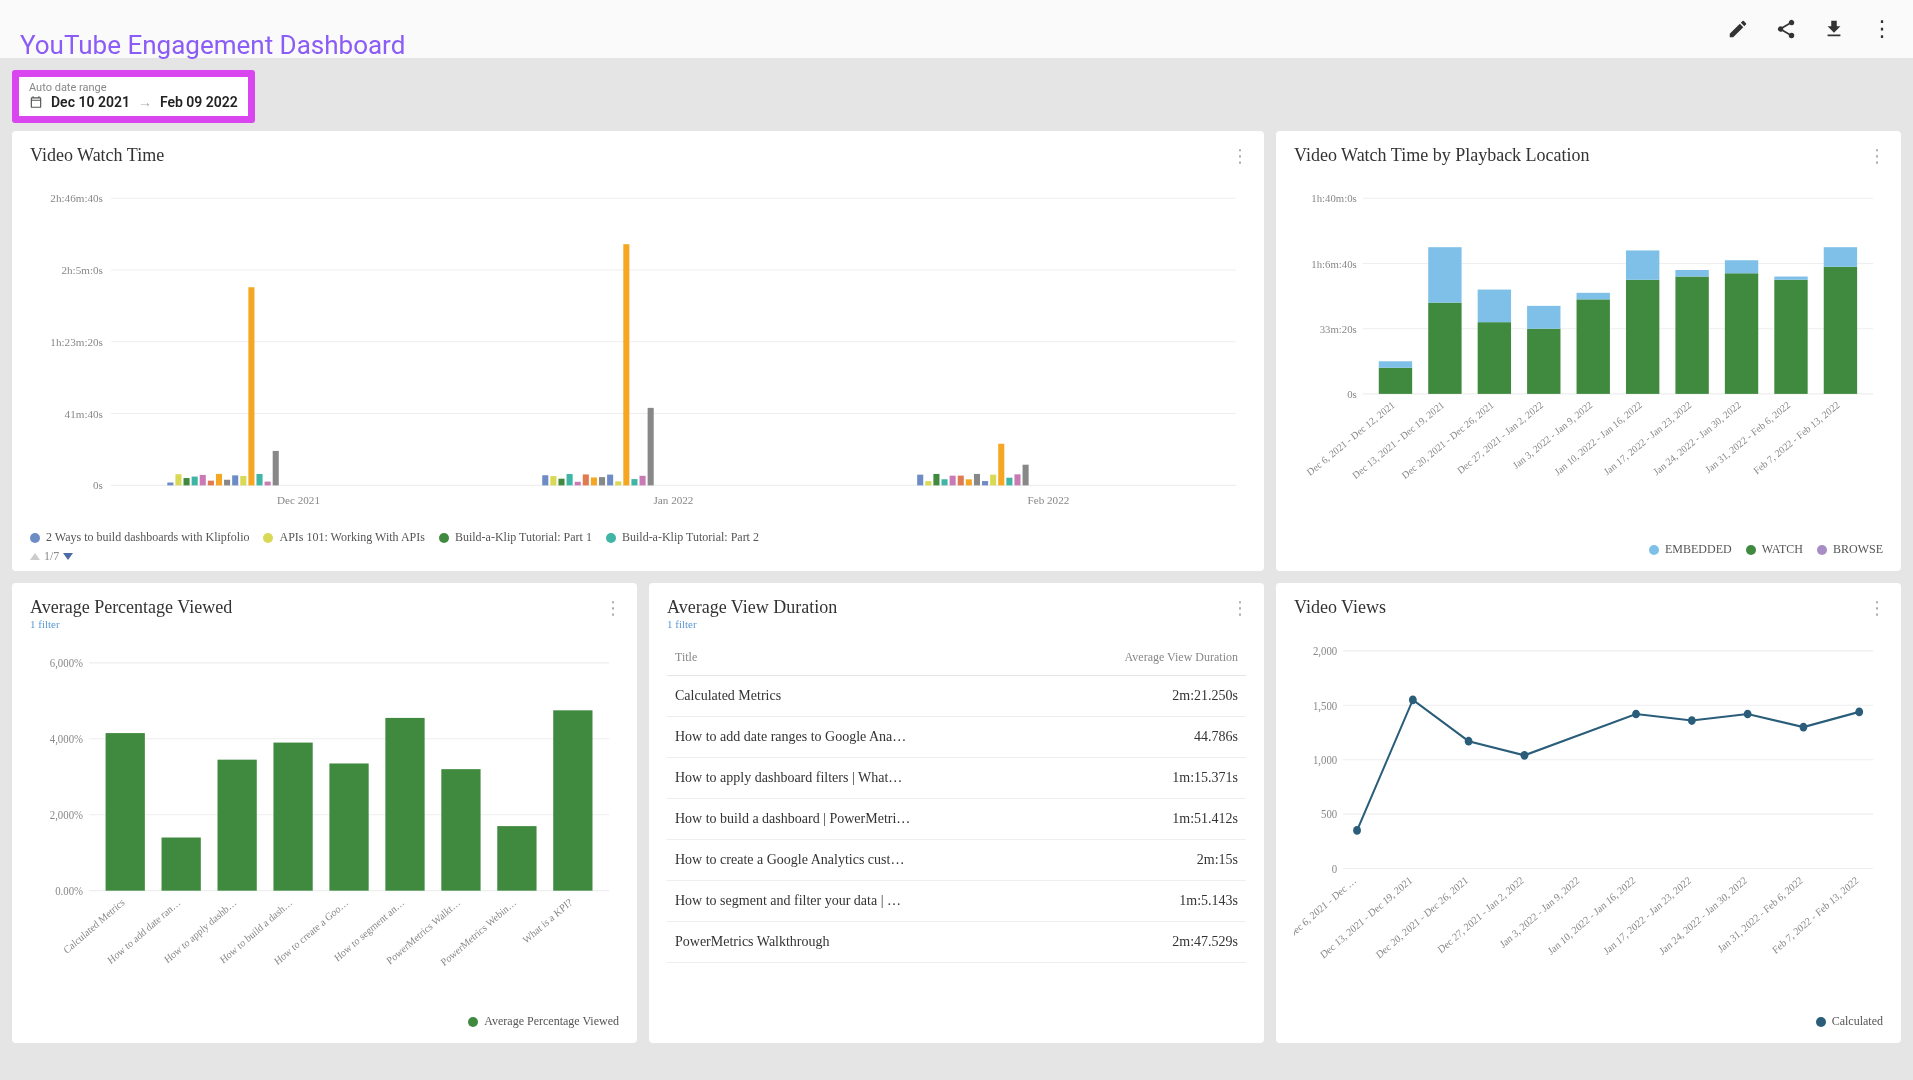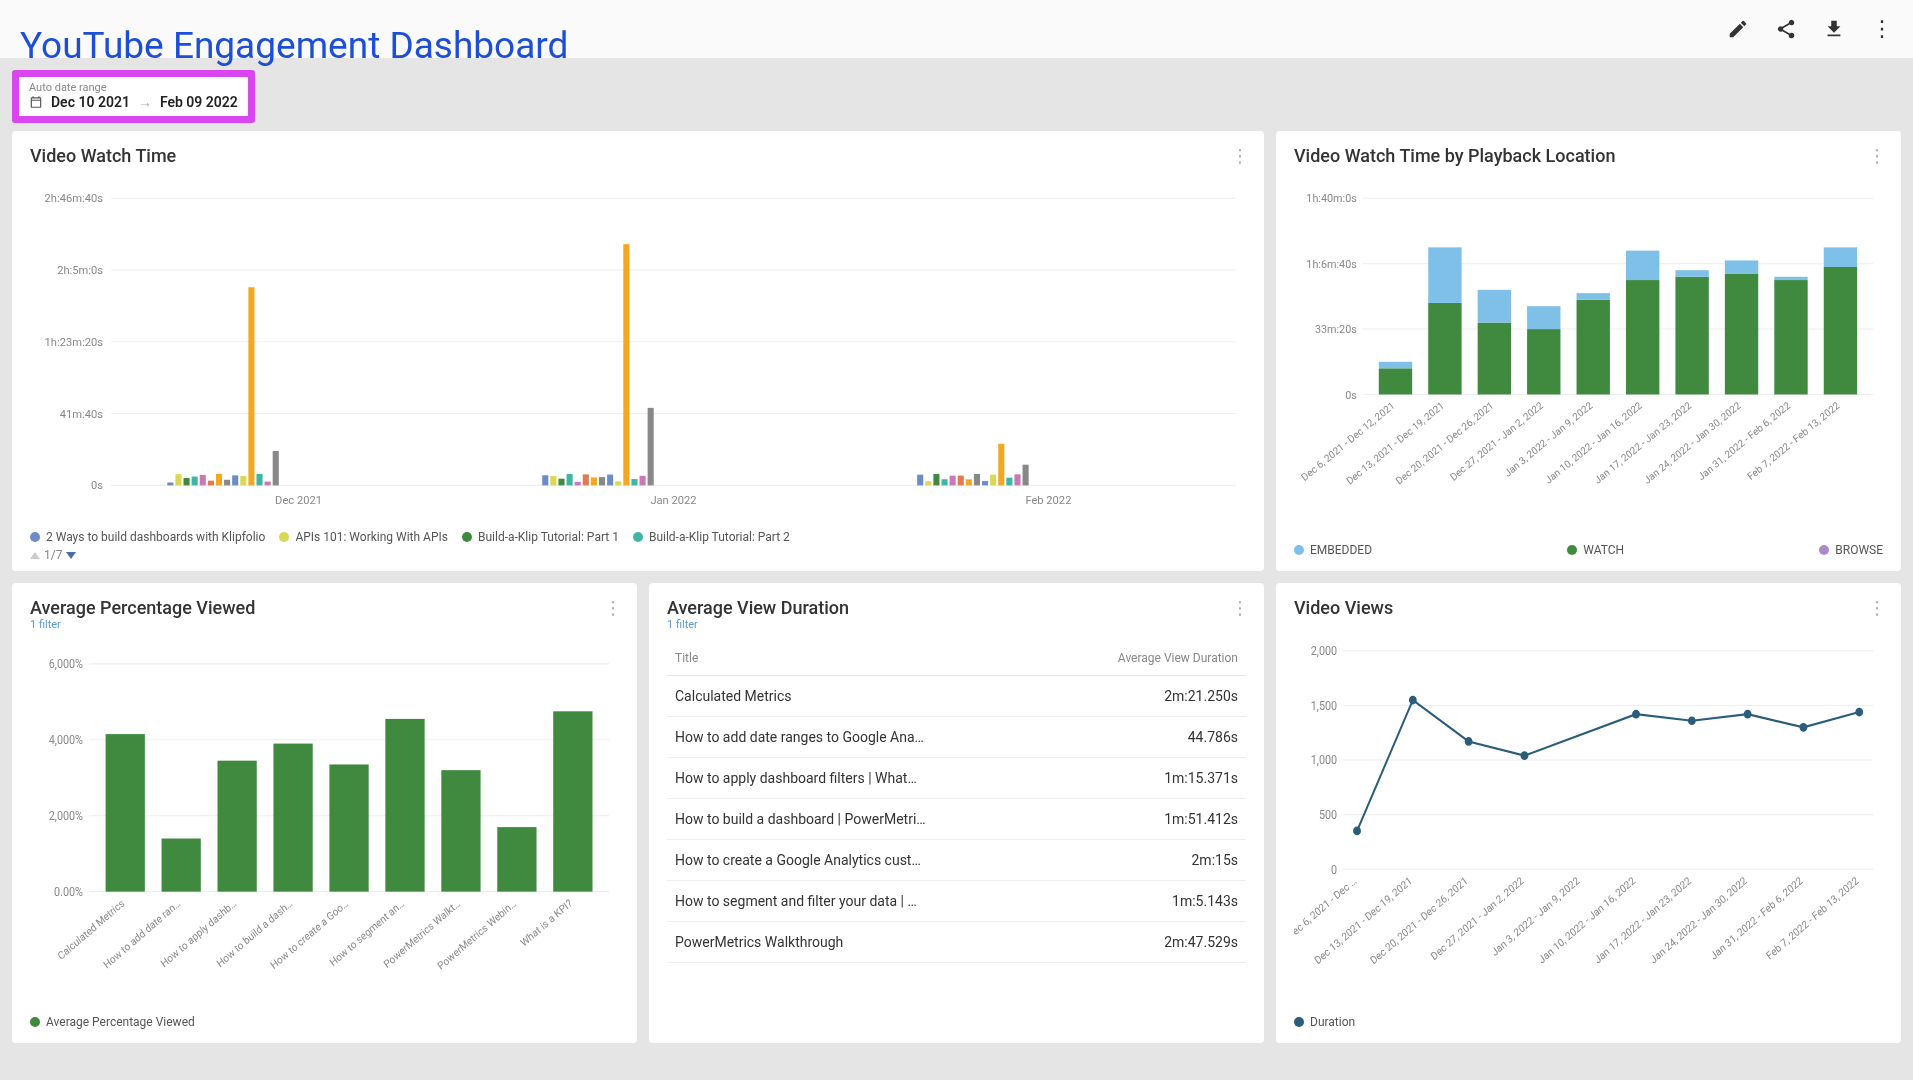--- a/index.html
+++ b/index.html
@@ -11,21 +11,21 @@
     overflow: hidden;
   }
   .header {
     background: #fafafa;
     height: 58px;
     display: flex;
     align-items: center;
     justify-content: space-between;
     padding: 0 20px;
   }
-  .title { font-size: 37px; font-weight: 400; color: #1d4ed8; margin-top: 32px; }
+  .title { font-size: 26px; font-weight: 400; color: #8b5cf6; margin-top: 32px; }
   .header-actions { display: flex; gap: 26px; align-items: center; }
   .hicon { width: 22px; height: 22px; cursor: pointer; color: #333; }
   .daterange-wrap { padding: 12px 12px 8px 12px; }
   .daterange {
     background: #fff;
     border: 7px solid #d946ef;
     border-radius: 3px;
     padding: 4px 10px 6px 10px;
     display: inline-block;
   }
@@ -39,20 +39,21 @@
     gap: 12px;
     padding: 0 12px;
   }
   .card {
     background: #fff;
     border-radius: 4px;
     padding: 14px 18px;
     position: relative;
     display: flex;
     flex-direction: column;
+    font-family: Liberation Serif, serif;
   }
   .card.span2 { grid-column: span 2; }
   .card-title { font-size: 18px; font-weight: 500; color: #333; }
   .card-sub { font-size: 11px; color: #5b9bd5; }
   .card-menu { position: absolute; top: 14px; right: 16px; color: #aaa; cursor: pointer; font-size: 18px; letter-spacing: -1px;}
   .chart-area { flex: 1; position: relative; margin-top: 22px; }
   svg { width: 100%; height: 100%; }
   .legend-row { display: flex; flex-wrap: wrap; gap: 14px; align-items: center; font-size: 12px; color: #555; margin-top: 4px;}
   .legend-item { display: flex; align-items: center; gap: 6px; }
   .swatch { width: 10px; height: 10px; border-radius: 50%; }
@@ -60,21 +61,21 @@
   .tri-up { width:0;height:0;border-left:5px solid transparent;border-right:5px solid transparent;border-bottom:7px solid #ccc;}
   .tri-down { width:0;height:0;border-left:5px solid transparent;border-right:5px solid transparent;border-top:7px solid #4a6da7;}
   .ytick { font-size: 11px; fill: #888; }
   .xtick { font-size: 11px; fill: #888; }
   .xtick-rot { font-size: 10px; fill: #888; }
   .gridline { stroke: #eee; stroke-width: 1; }
   table.avd { width: 100%; border-collapse: collapse; margin-top: 10px;}
   table.avd th { font-size: 12px; font-weight: 400; color: #888; text-align: left; padding: 10px 8px; border-bottom: 1px solid #e5e5e5;}
   table.avd th.r, table.avd td.r { text-align: right; }
   table.avd td { font-size: 14px; color: #333; padding: 12px 8px; border-bottom: 1px solid #eee; white-space: nowrap; overflow: hidden; text-overflow: ellipsis; max-width: 280px;}
-  .center-legend { justify-content: space-between; }
+  .center-legend { justify-content: flex-end; }
   .cal-icon { width:14px; height:14px; display:inline-block;}
 </style>
 </head>
 <body>
 
 <div class="header">
   <div class="title">YouTube Engagement Dashboard</div>
   <div class="header-actions">
     <svg class="hicon" viewBox="0 0 24 24">
         <path fill="currentColor" d="M3 17.25V21h3.75l11-11-3.75-3.75-11 11zM20.7 7.04a1 1 0 0 0 0-1.41l-2.34-2.34a1 1 0 0 0-1.41 0l-1.83 1.83 3.75 3.75 1.83-1.83z"></path>
@@ -374,18 +375,18 @@
           <text x="348.42105263157896" y="222" class="xtick-rot" text-anchor="end" transform="rotate(-38 348.42105263157896 222)">Jan 10, 2022 - Jan 16, 2022</text>
           <text x="405.2631578947369" y="222" class="xtick-rot" text-anchor="end" transform="rotate(-38 405.2631578947369 222)">Jan 17, 2022 - Jan 23, 2022</text>
           <text x="462.10526315789474" y="222" class="xtick-rot" text-anchor="end" transform="rotate(-38 462.10526315789474 222)">Jan 24, 2022 - Jan 30, 2022</text>
           <text x="518.9473684210527" y="222" class="xtick-rot" text-anchor="end" transform="rotate(-38 518.9473684210527 222)">Jan 31, 2022 - Feb 6, 2022</text>
           <text x="575.7894736842105" y="222" class="xtick-rot" text-anchor="end" transform="rotate(-38 575.7894736842105 222)">Feb 7, 2022 - Feb 13, 2022</text>
         </svg>
     </div>
     <div class="legend-row center-legend">
       <div class="legend-item">
         <span class="swatch" id="sw-views" style="background: rgb(42, 93, 122);"></span>
-        <span>Duration</span>
+        <span>Calculated</span>
       </div>
     </div>
   </div>
 
 </div>
 
 </body></html>

